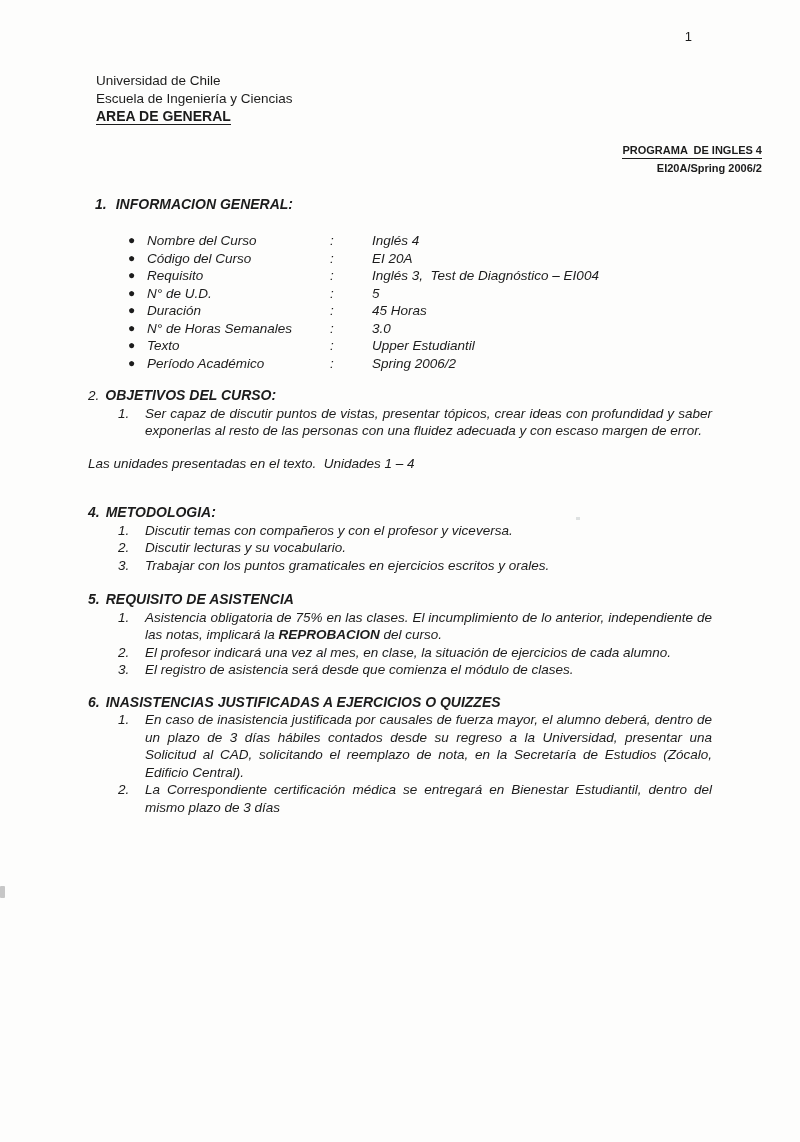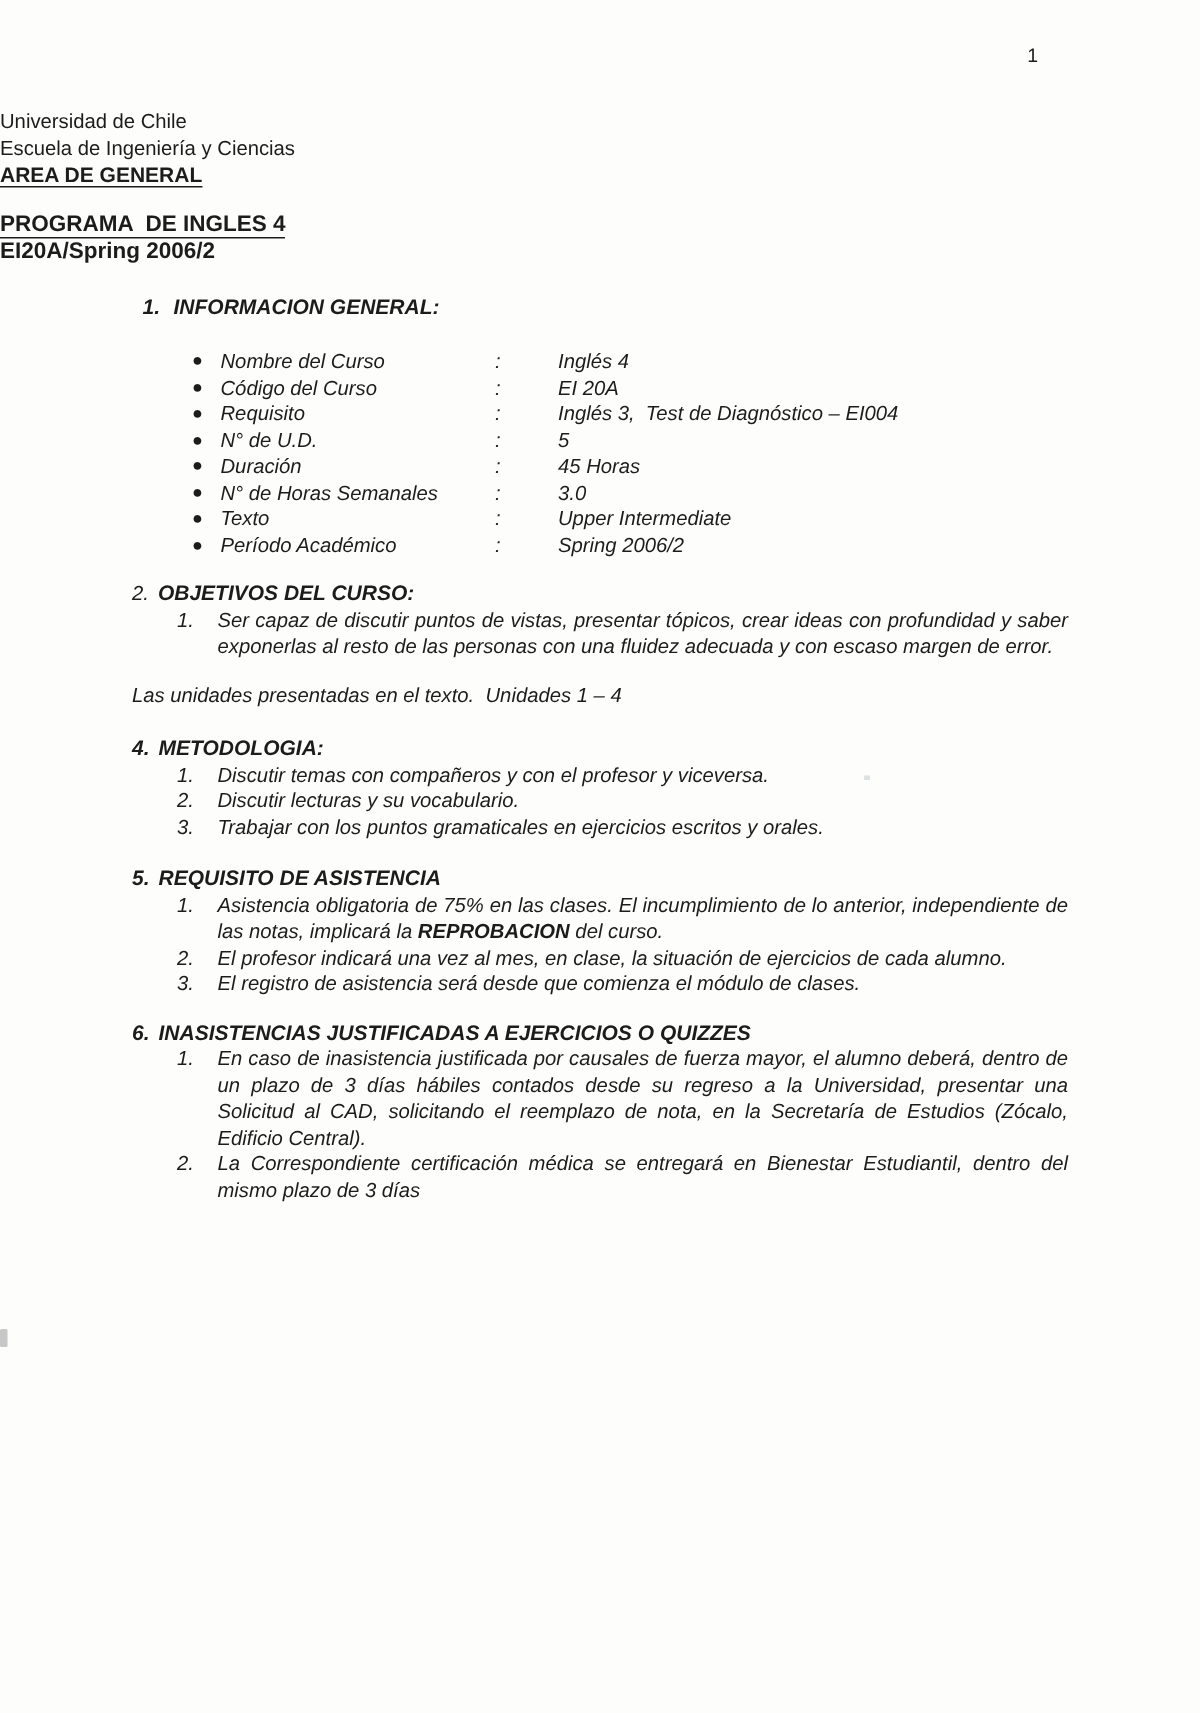--- a/index.html
+++ b/index.html
@@ -11,24 +11,24 @@
     font-family:"Liberation Sans","DejaVu Sans",sans-serif;
     font-size:13.5px;
     line-height:17.5px;
     overflow:hidden;
   }
   .bold { font-weight:bold; }
   .u { border-bottom:1.5px solid #1c1c1c; display:inline-block; line-height:16px; }
 
   .page-number { position:absolute; top:28px; right:108px; font-size:13px; }
 
-  .letterhead { padding-top:72px; }
+  .letterhead { padding-top:72px; margin-left:96px; }
   .letterhead .dept { font-size:14px; margin-top:1px; }
 
-  .title-block { margin-top:15px; width:762px; text-align:left; font-weight:bold; font-size:15px; line-height:18.5px; }
+  .title-block { margin-top:15px; width:762px; text-align:right; font-weight:bold; font-size:11px; line-height:18.5px; }
   .doc-title  { white-space:pre; }
 
   .content { margin-left:88px; margin-top:18px; width:626px;font-style:italic; }
 
   section { margin:0; }
   .sec { margin-top:15px; }
   .sec-head { font-weight:bold; font-size:14px; line-height:17.5px; }
   .sec-head .num  { display:inline-block; margin-right:6px; }
   .sec-head .num-wide { margin-right:9px; }
   .sec-head .num-normal { font-weight:normal; font-size:13.5px; }
@@ -108,21 +108,21 @@
         <div class="info-row">
           <span class="info-bullet">●</span>
           <span class="info-label">N° de Horas Semanales</span>
           <span class="info-sep">:</span>
           <span class="info-value">3.0</span>
         </div>
         <div class="info-row">
           <span class="info-bullet">●</span>
           <span class="info-label">Texto</span>
           <span class="info-sep">:</span>
-          <span class="info-value">Upper Intermediate</span>
+          <span class="info-value">Upper Estudiantil</span>
         </div>
         <div class="info-row">
           <span class="info-bullet">●</span>
           <span class="info-label">Período Académico</span>
           <span class="info-sep">:</span>
           <span class="info-value">Spring 2006/2</span>
         </div>
       </div>
     </section>
 
@@ -133,21 +133,21 @@
       <div class="num-item">
         <span class="inum">1.</span>
         <div class="itext">Ser capaz de discutir puntos de vistas, presentar tópicos, crear ideas con profundidad y saber exponerlas al resto de las personas con una fluidez adecuada y con escaso margen de error.</div>
       </div>
     </section>
 
     <section class="sec">
       <div class="sec-body">Las unidades presentadas en el texto.  Unidades 1 – 4</div>
     </section>
 
-    <section class="sec" style="margin-top:18px;">
+    <section class="sec" style="margin-top:32px;">
       <div class="sec-head">
         <span class="num">4.</span><span>METODOLOGIA:</span>
       </div>
       <div class="num-item">
         <span class="inum">1.</span>
         <div class="itext">Discutir temas con compañeros y con el profesor y viceversa.</div>
       </div>
       <div class="num-item">
         <span class="inum">2.</span>
         <div class="itext">Discutir lecturas y su vocabulario.</div>

